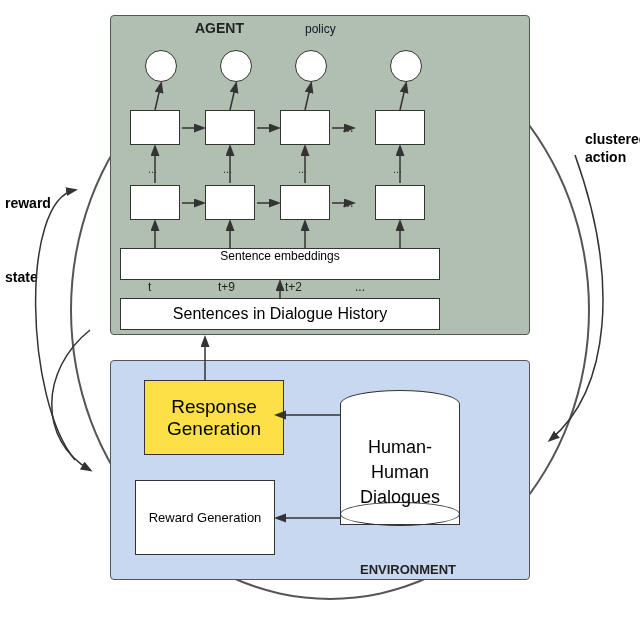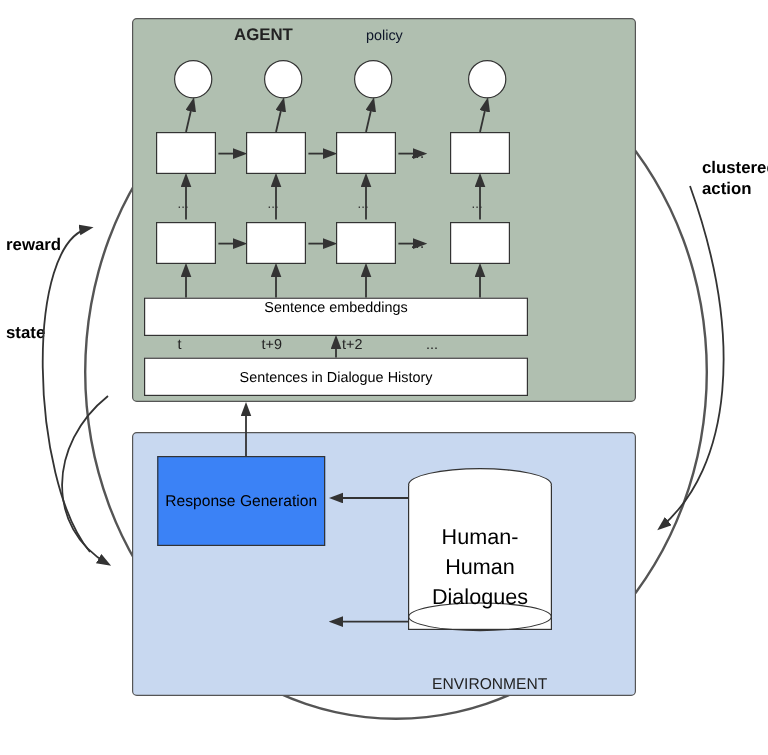--- a/index.html
+++ b/index.html
@@ -112,21 +112,21 @@
       position: absolute;
       top: 298px;
       left: 120px;
       width: 320px;
       height: 32px;
       background: #fff;
       border: 1.5px solid #333;
       display: flex;
       align-items: center;
       justify-content: center;
-      font-size: 12px;
+      font-size: 16px;
     }
 
     
     .t-label {
       position: absolute;
       font-size: 12px;
       color: #222;
     }
     .t-1 { top: 280px; left: 148px; }
     .t-2 { top: 280px; left: 218px; }
@@ -143,38 +143,38 @@
       background: #c8d8f0;
       border: 1.5px solid #555;
       border-radius: 4px;
     }
 
     .env-label {
       position: absolute;
       top: 562px;
       left: 360px;
       font-size: 13px;
-      font-weight: normal;
+      font-weight: bold;
       color: #222;
     }
 
     
     .resp-gen-box {
       position: absolute;
       top: 380px;
-      left: 131px;
+      left: 144px;
       width: 140px;
       height: 75px;
-      background: #3b82f6;
+      background: #fde047;
       border: 1.5px solid #333;
       display: flex;
       align-items: center;
       justify-content: center;
       text-align: center;
-      font-size: 13px;
+      font-size: 19px;
     }
 
     
     .reward-gen-box {
       position: absolute;
       top: 480px;
       left: 135px;
       width: 140px;
       height: 75px;
       background: #fff;
@@ -324,20 +324,23 @@
   </div>
 
   <div class="env-box"></div>
 
   <div class="env-label">ENVIRONMENT</div>
 
   <div class="resp-gen-box">
     <span>Response Generation</span>
   </div>
 
+  <div class="reward-gen-box">
+    <span>Reward Generation</span>
+  </div>
 
   <div class="cylinder">
     <div class="cylinder-top"></div>
     <div class="cylinder-body">
       <div class="cylinder-bottom-ellipse"></div>
     </div>
     <div class="cylinder-text">Human-<br>Human<br>Dialogues</div>
   </div>
 
   <div class="reward-label">

